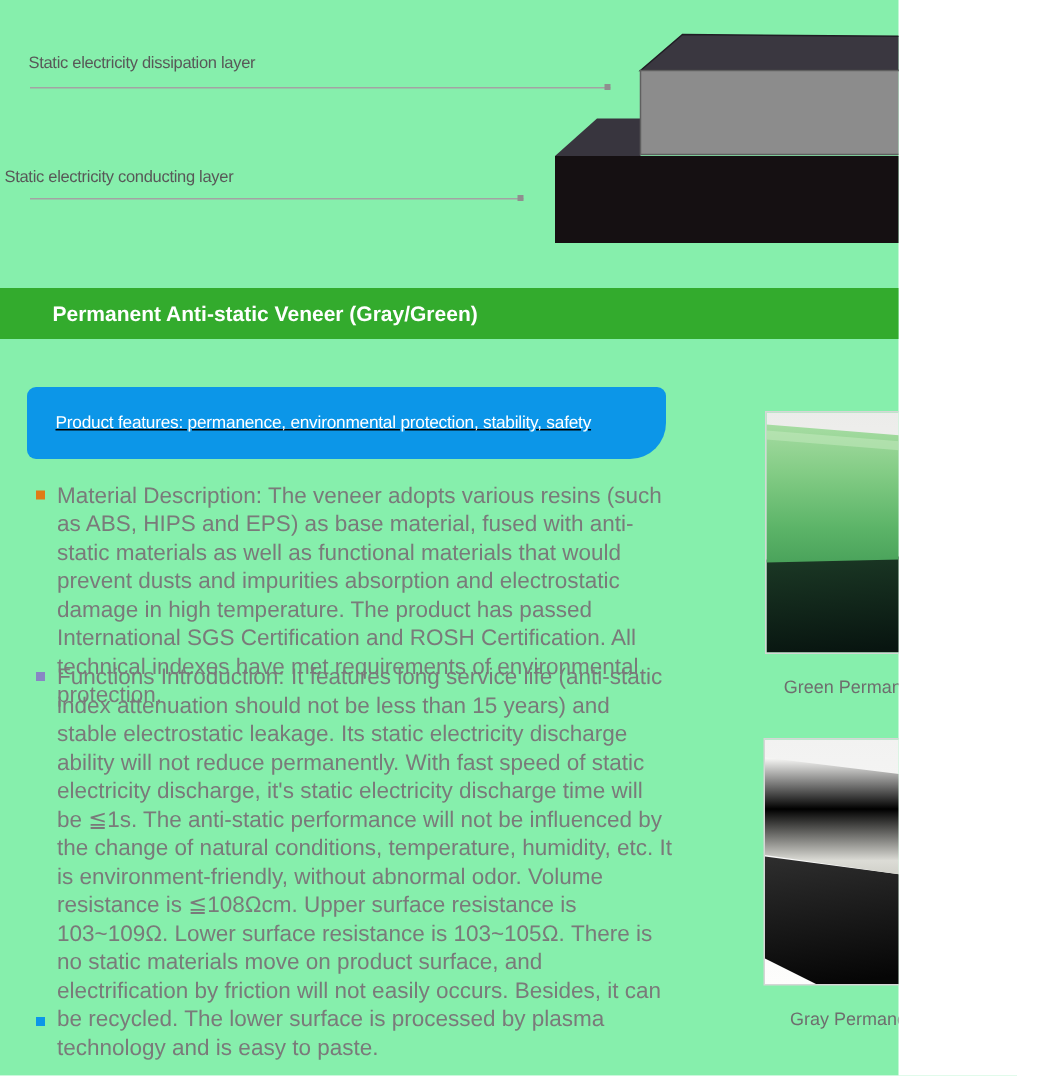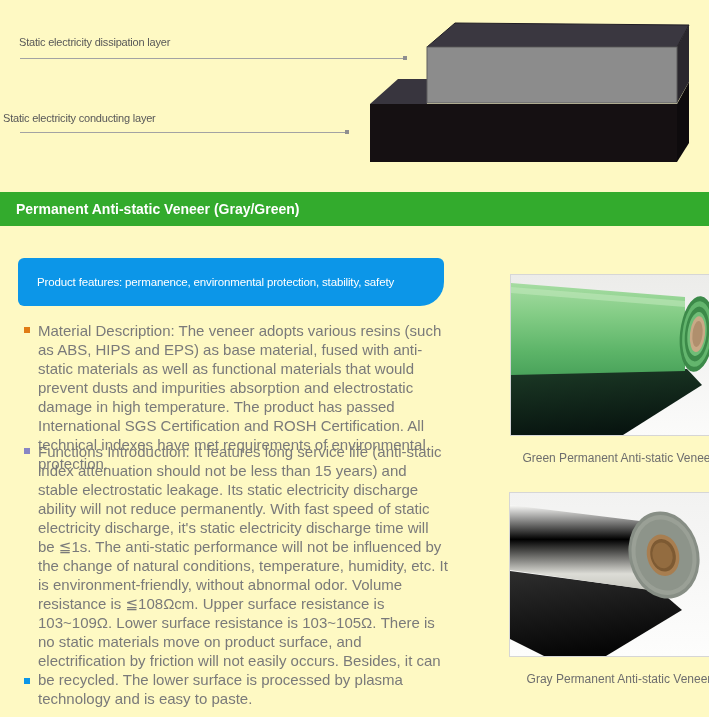--- a/index.html
+++ b/index.html
@@ -1,39 +1,39 @@
 <!DOCTYPE html>
 <html><head>
 <meta charset="utf-8">
 <style>
   html,body { margin:0; padding:0; background:#ffffff; }
   .page {
-    position:relative; width:709px; height:717px; background:#fef9c3;
+    position:relative; width:599px; height:717px; background:#86efac;
     font-family:"Liberation Sans","DejaVu Sans",sans-serif; overflow:hidden;
   }
 
   
   .diag-label { position:absolute; font-size:11px; letter-spacing:-0.2px; color:#585858; }
   .lbl-dissipation { left:19px; top:36px; }
   .lbl-conducting  { left:3px; top:112px;text-align:right; }
   .leader { position:absolute; height:1px; background:#a3a3a3; }
   .leader-1 { left:20px; top:58px;  width:387px; }
   .leader-2 { left:20px; top:132px; width:329px; }
   .end-dot { position:absolute; right:0; top:-2px; width:4px; height:4px; background:#8f8f8f; }
   .block-svg { position:absolute; left:365px; top:15px; }
 
   
   .banner { position:absolute; left:0; top:192px; width:709px; height:34px; }
-  .banner h1 { margin:0; padding-left:16px; line-height:34px; font-size:14px; font-weight:bold; color:#ffffff;border-radius:16px; }
+  .banner h1 { margin:0; padding-left:35px; line-height:34px; font-size:14px; font-weight:bold; color:#ffffff;border-radius:16px; }
 
   
   .features-box {
     position:absolute; left:18px; top:258px; width:426px; height:48px;
     border-radius:6px 6px 24px 6px; display:flex; align-items:center;
-    box-sizing:border-box; padding-left:19px;
+    box-sizing:border-box; padding-left:19px;text-decoration:underline;
   }
   .features-box span { color:#ffffff; font-size:11.5px; letter-spacing:-0.15px; white-space:nowrap; }
 
   
   .bullet-para { position:absolute; left:24px; width:424px; color:#7a7a7a; font-size:15px; line-height:19px; }
   .bullet-para .marker { position:absolute; left:0; top:6px; width:6px; height:6px; }
   .bullet-para p { margin:0 0 0 14px; }
   .para-1 { top:321px; }
   .para-2 { top:442px; }
   .para-3 { top:672px; }

